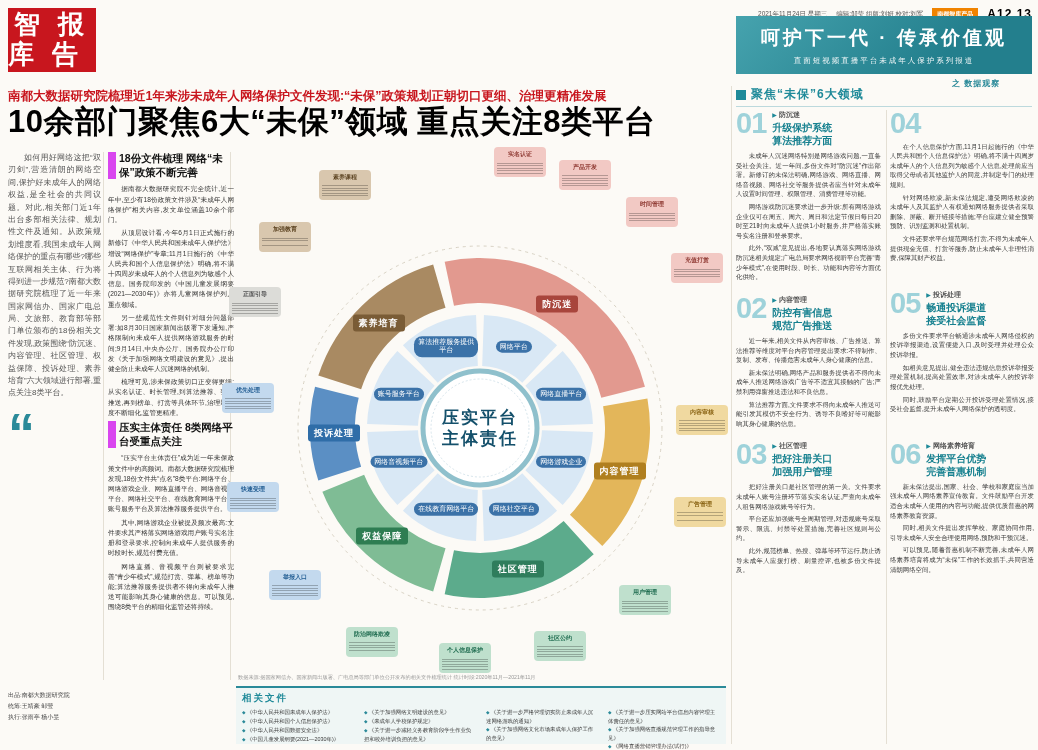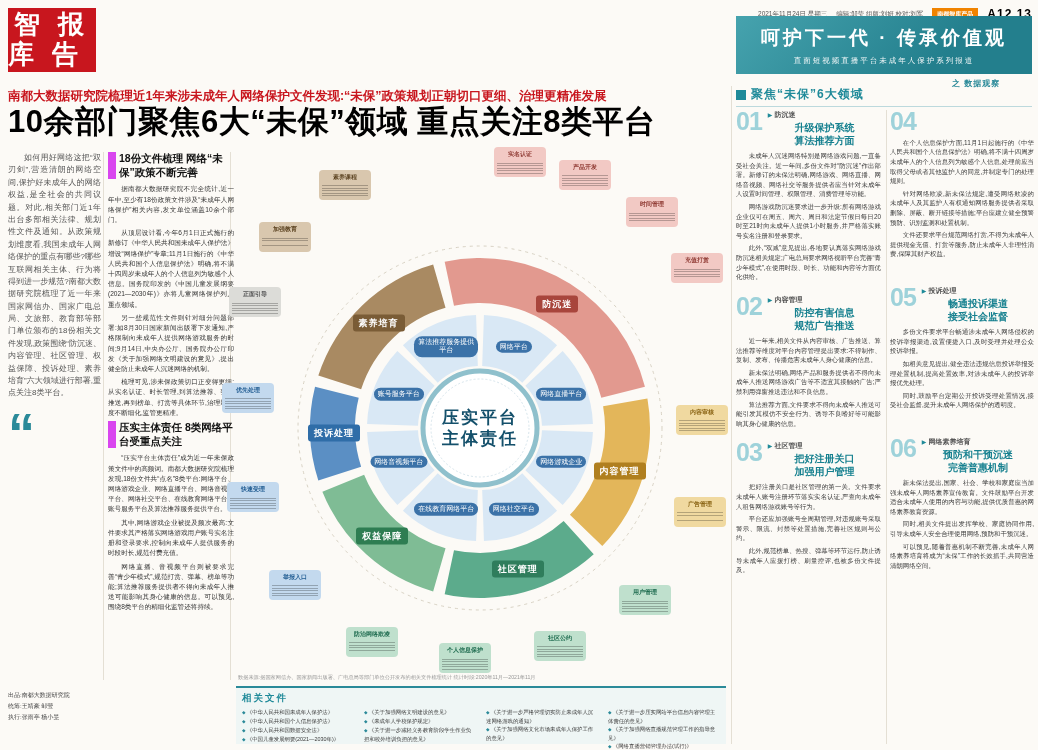--- a/index.html
+++ b/index.html
@@ -56,25 +56,25 @@
   
   .focus-header{position:absolute;left:736px;top:86px;width:296px;display:flex;align-items:center;gap:5px;
                 font-size:12px;font-weight:900;color:#1f8a99;letter-spacing:1px;border-bottom:1px solid #bcd9dd;padding-bottom:3px;}
   .fh-icon{width:10px;height:10px;background:#1f8a99;display:inline-block;}
   .fcol{position:absolute;top:110px;width:145px;}
   .fcol-l{left:736px;}
   .fcol-r{left:890px;width:144px;}
   .fsec{margin-bottom:13px;}
   .fcol-r .fsec{margin-bottom:27px;}
   .fhead{display:flex;gap:6px;align-items:flex-start;margin-bottom:4px;}
-  .fnum{font-size:25px;font-weight:900;color:#9ed2da;line-height:.95;letter-spacing:-1px;}
+  .fnum{font-size:29px;font-weight:900;color:#9ed2da;line-height:.95;letter-spacing:-1px;}
   .fmeta{flex:1;}
   .fdom{font-size:7px;color:#555;font-weight:bold;margin-bottom:1px;}
   .tri{color:#1f8a99;font-size:6px;margin-right:2px;}
-  .fsub{font-size:10px;font-weight:900;color:#16808f;line-height:1.3;text-align:center;}
+  .fsub{font-size:10px;font-weight:900;color:#16808f;line-height:1.3;}
   .fp{margin:0 0 3px;font-size:6.4px;line-height:1.5;color:#3a3a3a;text-align:justify;text-indent:2em;}
   .vr{position:absolute;width:1px;background:#e4dfd4;}
 </style>
 </head>
 <body>
 
 <div class="page">
 
   <div class="masthead">
     <div>智库</div>
@@ -316,21 +316,21 @@
       </div>
       <p class="fp">多份文件要求平台畅通涉未成年人网络侵权的投诉举报渠道,设置便捷入口,及时受理并处理公众投诉举报。</p>
       <p class="fp">如相关意见提出,健全违法违规信息投诉举报受理处置机制,提高处置效率,对涉未成年人的投诉举报优先处理。</p>
       <p class="fp">同时,鼓励平台定期公开投诉受理处置情况,接受社会监督,提升未成年人网络保护的透明度。</p>
     </div>
     <div class="fsec">
       <div class="fhead">
         <div class="fnum">06</div>
         <div class="fmeta">
           <div class="fdom"><span class="tri">▶</span><span>网络素养培育</span></div>
-          <div class="fsub">预防和干预沉迷</div>
+          <div class="fsub">发挥平台优势</div>
           <div class="fsub">完善普惠机制</div>
         </div>
       </div>
       <p class="fp">新未保法提出,国家、社会、学校和家庭应当加强未成年人网络素养宣传教育。文件鼓励平台开发适合未成年人使用的内容与功能,提供优质普惠的网络素养教育资源。</p>
       <p class="fp">同时,相关文件提出发挥学校、家庭协同作用,引导未成年人安全合理使用网络,预防和干预沉迷。</p>
       <p class="fp">可以预见,随着普惠机制不断完善,未成年人网络素养培育将成为“未保”工作的长效抓手,共同营造清朗网络空间。</p>
     </div>
   </div>
 
 </div>

